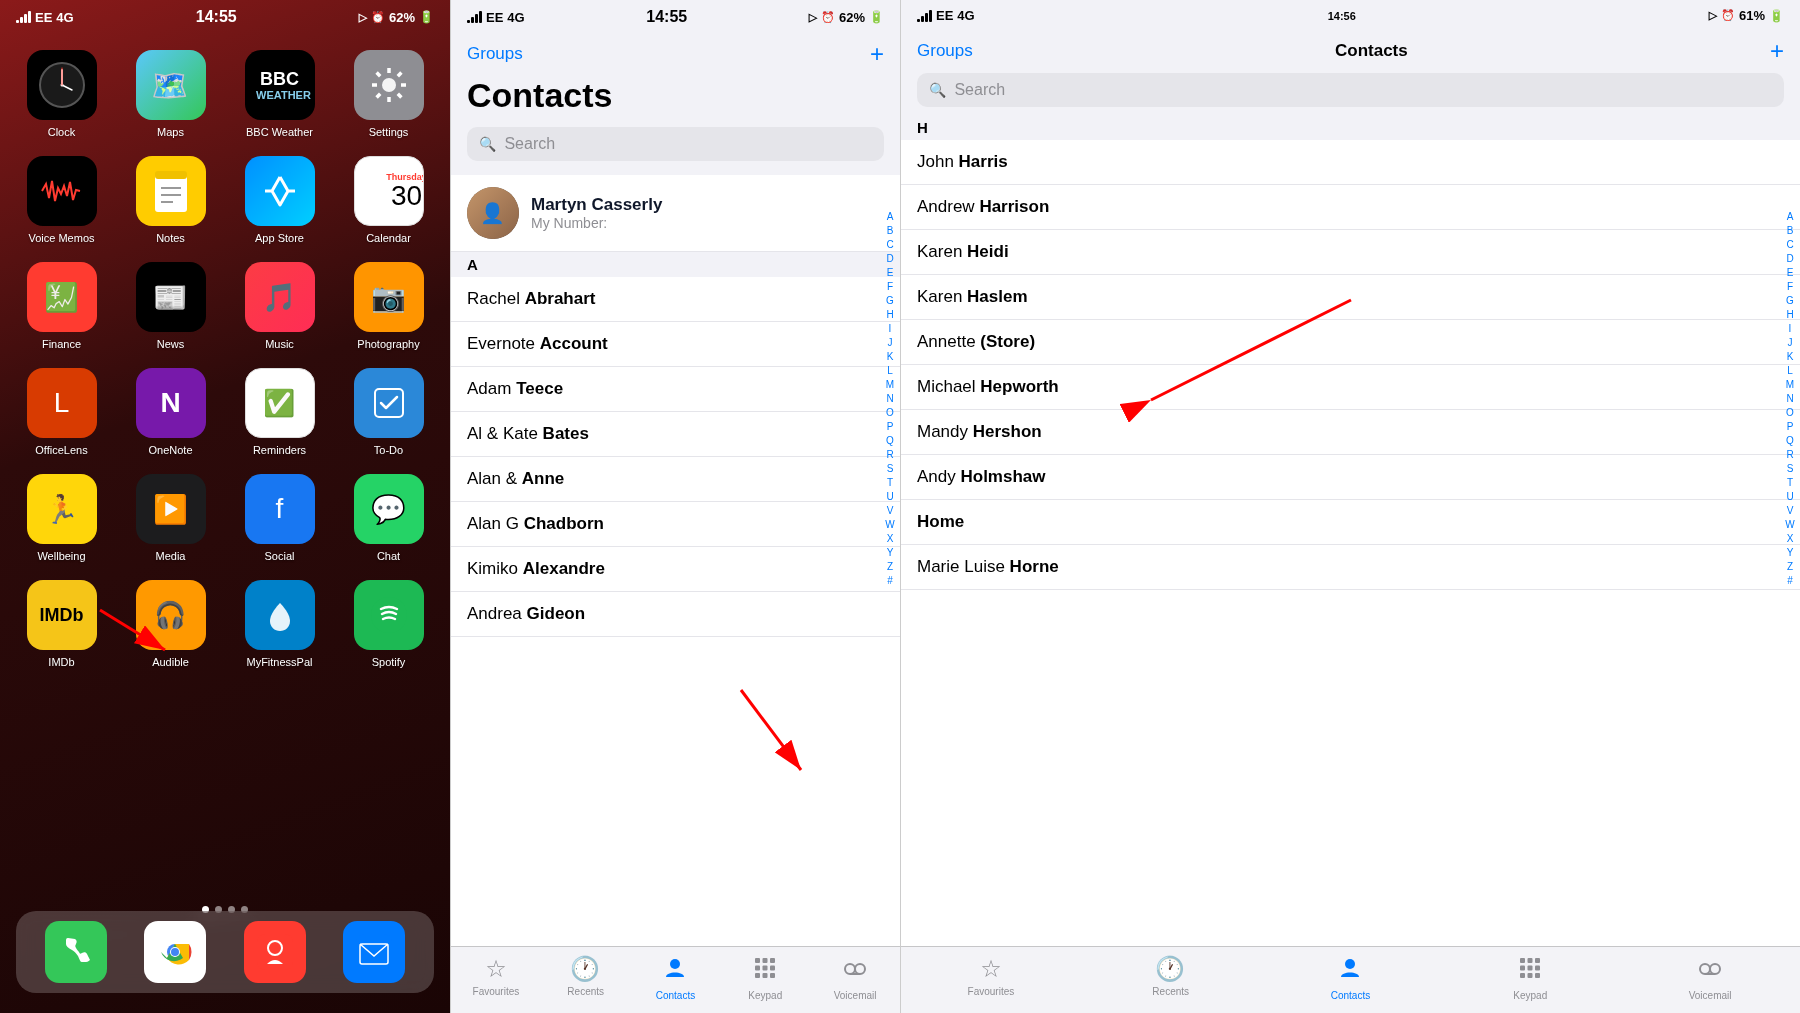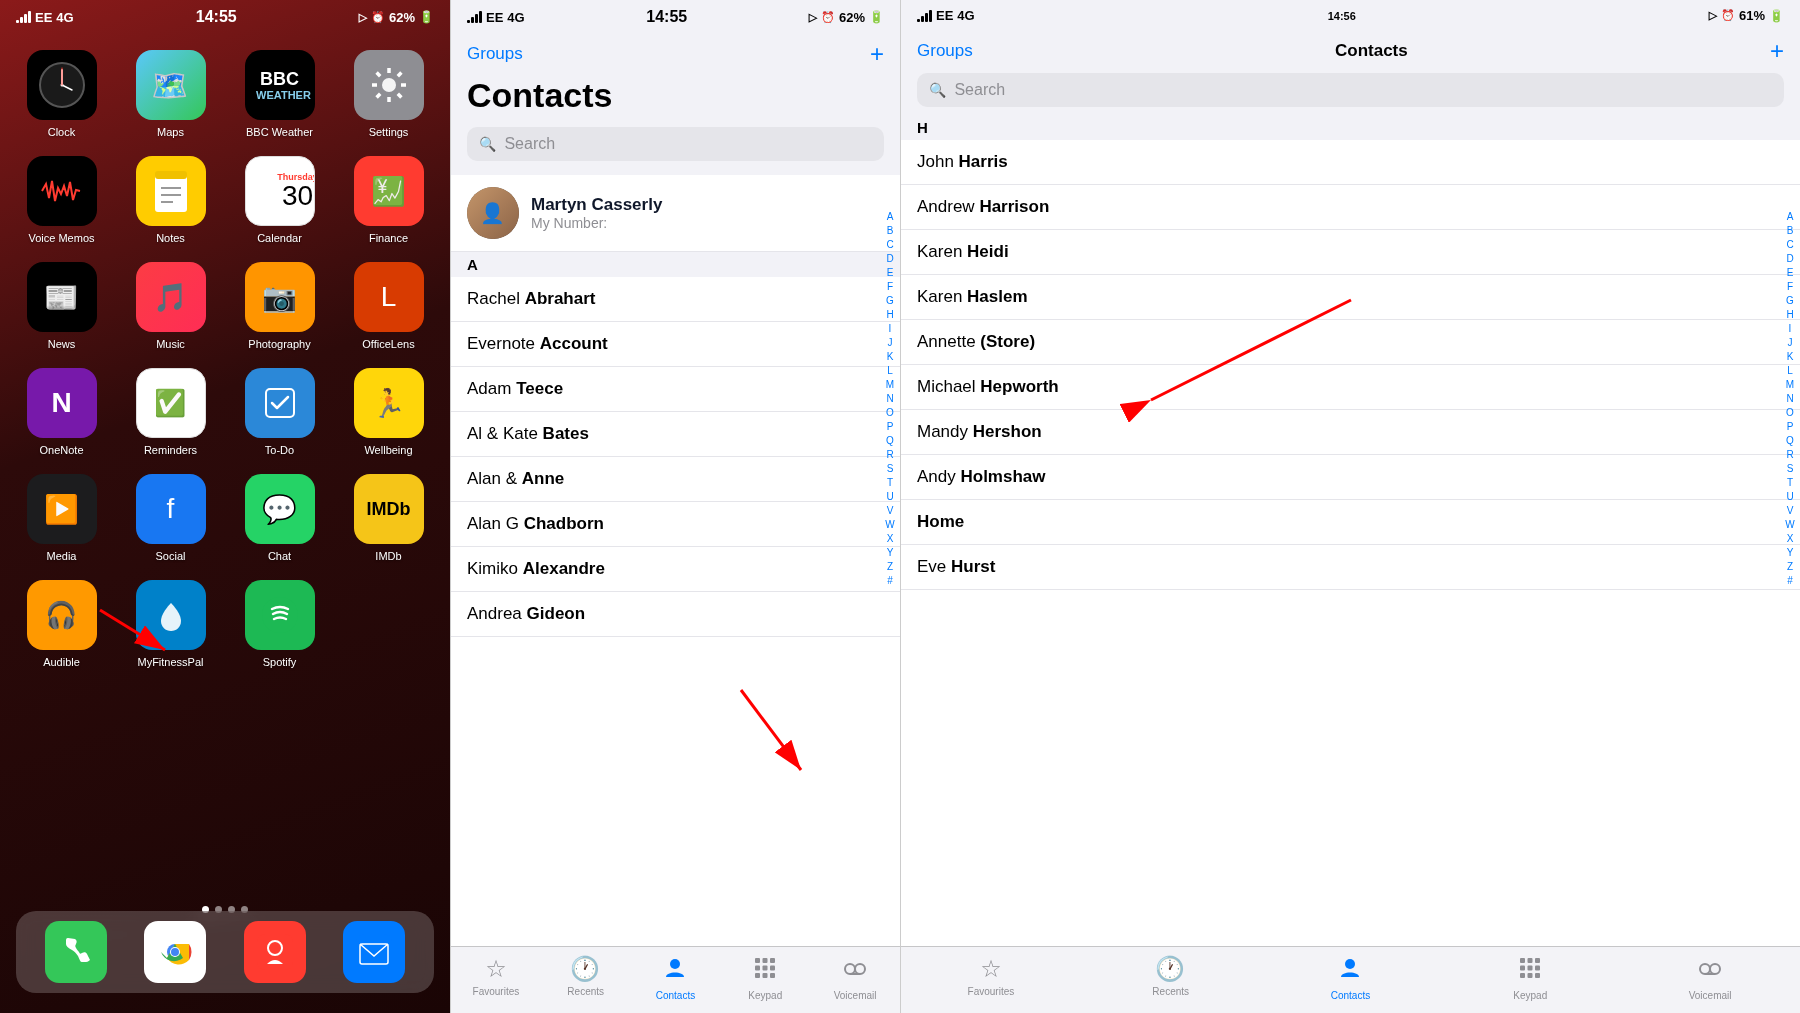--- a/index.html
+++ b/index.html
@@ -460,20 +460,28 @@
           <rect x="4" y="6" width="32" height="38" rx="3" fill="#fff"></rect>
           <rect x="4" y="3" width="32" height="8" rx="3" fill="#f0c000"></rect>
           <line x1="10" y1="20" x2="30" y2="20" stroke="#999" stroke-width="2"></line>
           <line x1="10" y1="27" x2="30" y2="27" stroke="#999" stroke-width="2"></line>
           <line x1="10" y1="34" x2="22" y2="34" stroke="#999" stroke-width="2"></line>
         </svg>
       </div>
       <span class="app-icon-label">Notes</span>
     </div>
 
+    <div class="app-icon">
+      <div class="app-icon-img icon-appstore">
+        <svg width="40" height="40" viewBox="0 0 40 40">
+          <path d="M20 6 L28 20 L35 20 M20 6 L12 20 L5 20 M12 20 L20 34 L28 20" fill="none" stroke="#fff" stroke-width="3" stroke-linejoin="round"></path>
+        </svg>
+      </div>
+      <span class="app-icon-label">App Store</span>
+    </div>
 
     <div class="app-icon">
       <div class="app-icon-img icon-calendar">
         <div style="text-align:center;line-height:1;">
           <div style="font-size:9px;color:#FF3B30;font-weight:600;">Thursday</div>
           <div style="font-size:28px;color:#000;font-weight:300;line-height:1;">30</div>
         </div>
       </div>
       <span class="app-icon-label">Calendar</span>
     </div>
@@ -880,22 +888,22 @@
       <span class="last">Hershon</span>
     </div>
     <div class="contact-row">
       <span class="first">Andy&nbsp;</span>
       <span class="last">Holmshaw</span>
     </div>
     <div class="contact-row">
       <span class="last">Home</span>
     </div>
     <div class="contact-row">
-      <span class="first">Eve&nbsp;</span>
-      <span class="last">Hurst</span>
+      <span class="first">Marie Luise&nbsp;</span>
+      <span class="last">Horne</span>
     </div>
   </div>
 
   <div class="alpha-index">
     <span>A</span>
     <span>B</span>
     <span>C</span>
     <span>D</span>
     <span>E</span>
     <span>F</span>

